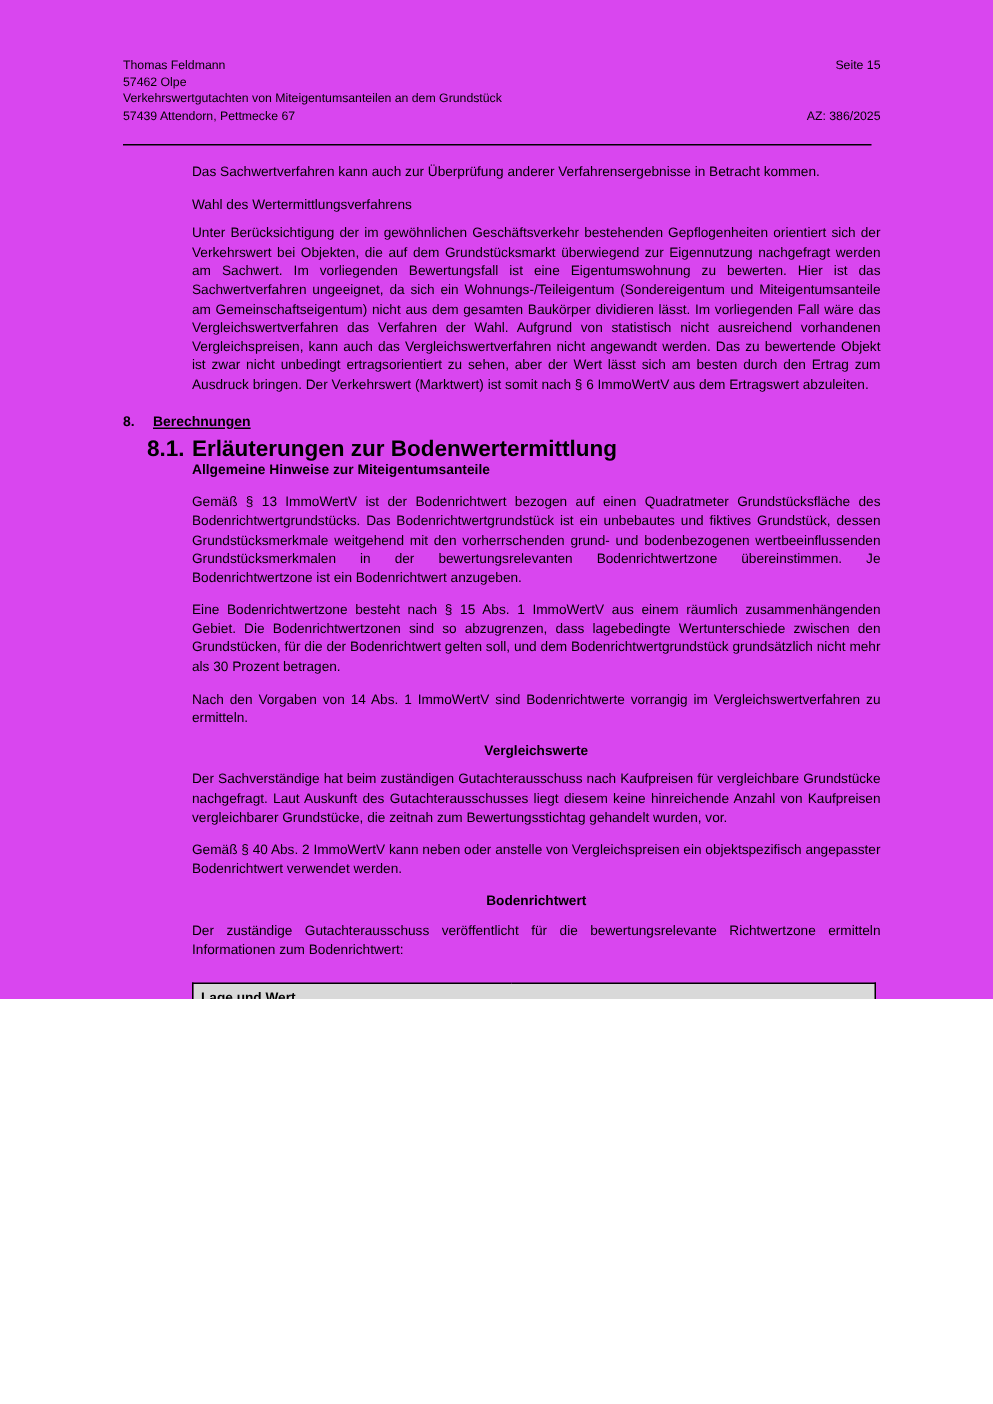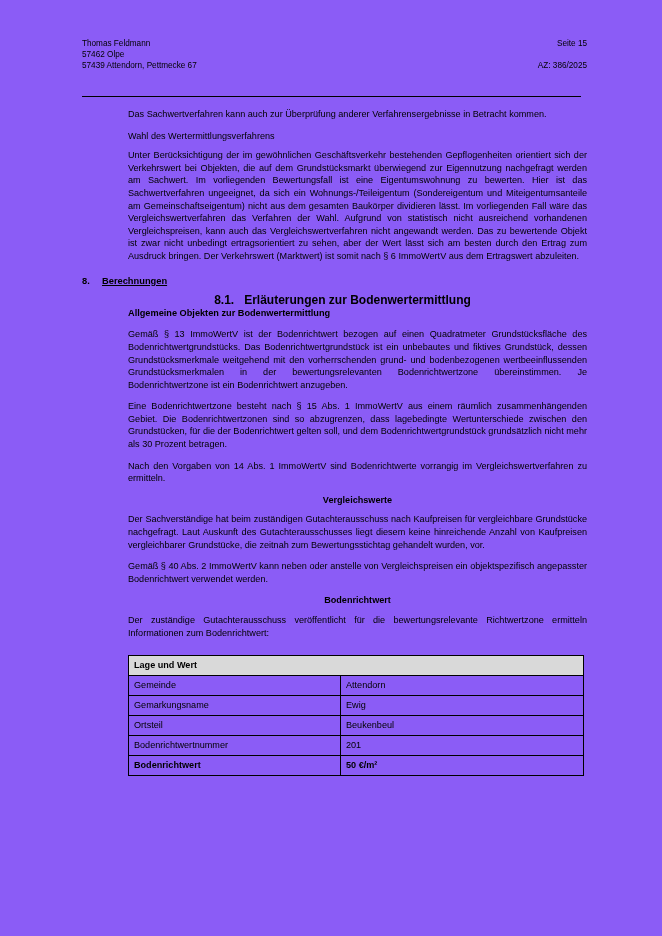--- a/index.html
+++ b/index.html
@@ -8,22 +8,22 @@
     padding: 0;
     background: #ffffff;
   }
   body {
     font-family: "Liberation Sans", sans-serif;
     color: #000000;
   }
   .page {
     position: relative;
     width: 662px;
-    height: 936px;
-    background: #8b5cf6;
+    height: 666px;
+    background: #d946ef;
     box-sizing: border-box;
     overflow: hidden;
   }
 
   
   .page-header {
     position: absolute;
     left: 82px;
     top: 38px;
     width: 505px;
@@ -96,23 +96,22 @@
     padding-left: 0px;
   }
   .sec-heading .txt {
     text-decoration: underline;
   }
 
   .subsec-heading {
     margin: 0 0 0 0;
     display: flex;
     font-weight: bold;
-    font-size: 12px;
+    font-size: 15px;
     padding-left: 16px;
-    justify-content: center;
   }
   .subsec-heading .num {
     flex: 0 0 30px;
   }
   .subsec-heading .txt { }
 
   .subsec-heading2 {
     margin: 0 0 9px 0;
     font-weight: bold;
     font-size: 9.2px;
@@ -149,20 +148,21 @@
 </head>
 <body>
 
 <div class="page">
 
   <div class="page-header">
     <div class="hdr-row">
       <div class="hdr-left-block">
         <div class="hdr-line">Thomas Feldmann</div>
         <div class="hdr-line">57462 Olpe</div>
+        <div class="hdr-line">Verkehrswertgutachten von Miteigentumsanteilen an dem Grundstück</div>
       </div>
       <div class="hdr-right">Seite 15</div>
     </div>
     <div class="hdr-row">
       <div class="hdr-line">57439 Attendorn, Pettmecke 67</div>
       <div class="hdr-right">AZ: 386/2025</div>
     </div>
   </div>
 
   <div class="header-rule"></div>
@@ -178,21 +178,21 @@
     <div class="sec-heading">
       <span class="num">8.</span>
       <span class="txt">Berechnungen</span>
     </div>
 
     <div class="subsec-heading">
       <span class="num">8.1.</span>
       <span class="txt">Erläuterungen zur Bodenwertermittlung</span>
     </div>
 
-    <div class="subsec-heading2">Allgemeine Objekten zur Bodenwertermittlung</div>
+    <div class="subsec-heading2">Allgemeine Hinweise zur Miteigentumsanteile</div>
 
     <p class="body-par">Gemäß § 13 ImmoWertV ist der Bodenrichtwert bezogen auf einen Quadratmeter Grundstücksfläche des Bodenrichtwertgrundstücks. Das Bodenrichtwertgrundstück ist ein unbebautes und fiktives Grundstück, dessen Grundstücksmerkmale weitgehend mit den vorherrschenden grund- und bodenbezogenen wertbeeinflussenden Grundstücksmerkmalen in der bewertungsrelevanten Bodenrichtwertzone übereinstimmen. Je Bodenrichtwertzone ist ein Bodenrichtwert anzugeben.</p>
 
     <p class="body-par">Eine Bodenrichtwertzone besteht nach § 15 Abs. 1 ImmoWertV aus einem räumlich zusammenhängenden Gebiet. Die Bodenrichtwertzonen sind so abzugrenzen, dass lagebedingte Wertunterschiede zwischen den Grundstücken, für die der Bodenrichtwert gelten soll, und dem Bodenrichtwertgrundstück grundsätzlich nicht mehr als 30 Prozent betragen.</p>
 
     <p class="body-par">Nach den Vorgaben von 14 Abs. 1 ImmoWertV sind Bodenrichtwerte vorrangig im Vergleichswertverfahren zu ermitteln.</p>
 
     <div class="bold-head">Vergleichswerte</div>
 
     <p class="body-par">Der Sachverständige hat beim zuständigen Gutachterausschuss nach Kaufpreisen für vergleichbare Grundstücke nachgefragt. Laut Auskunft des Gutachterausschusses liegt diesem keine hinreichende Anzahl von Kaufpreisen vergleichbarer Grundstücke, die zeitnah zum Bewertungsstichtag gehandelt wurden, vor.</p>

